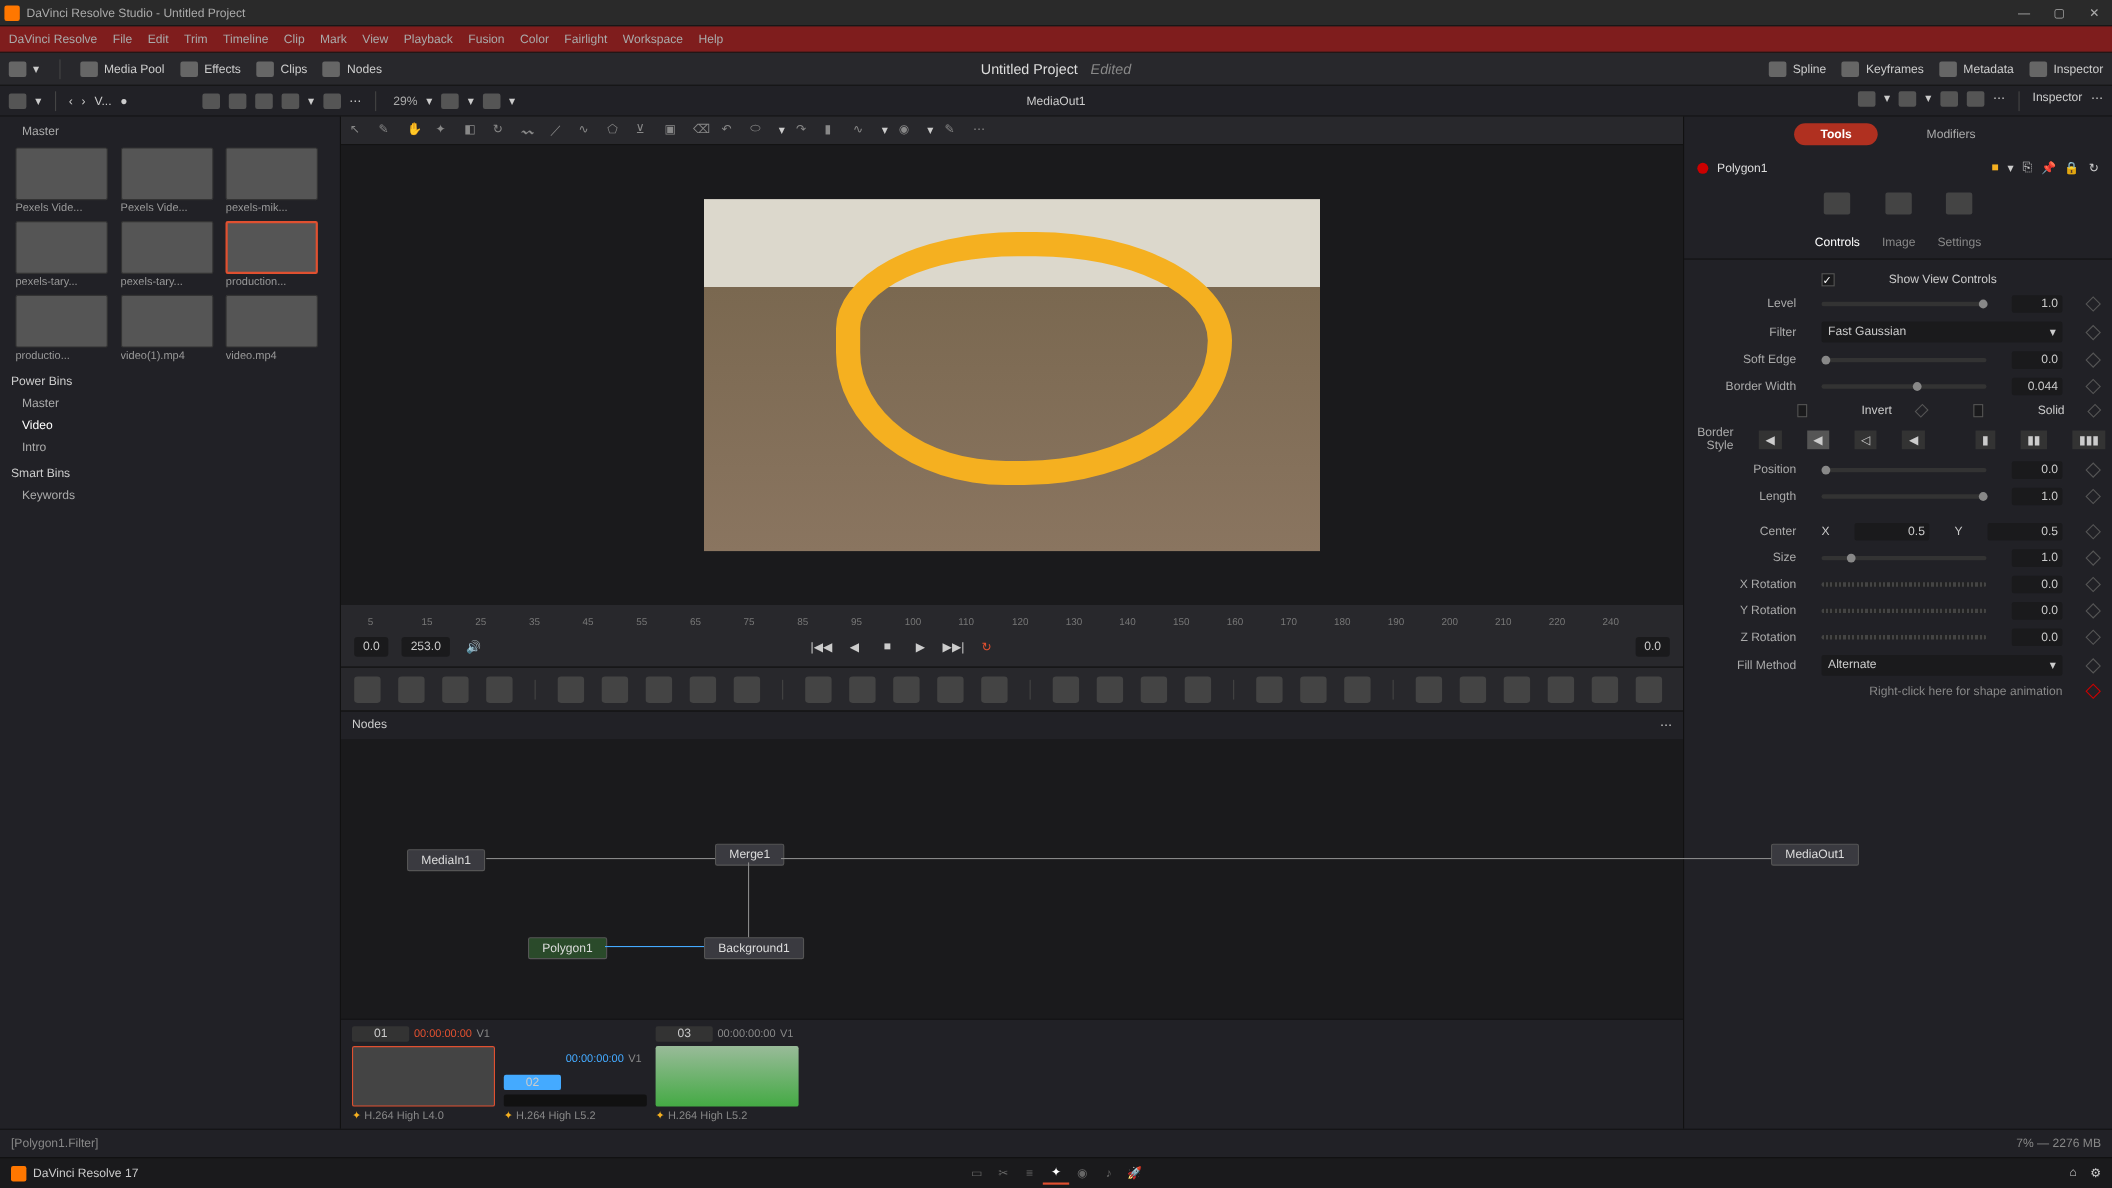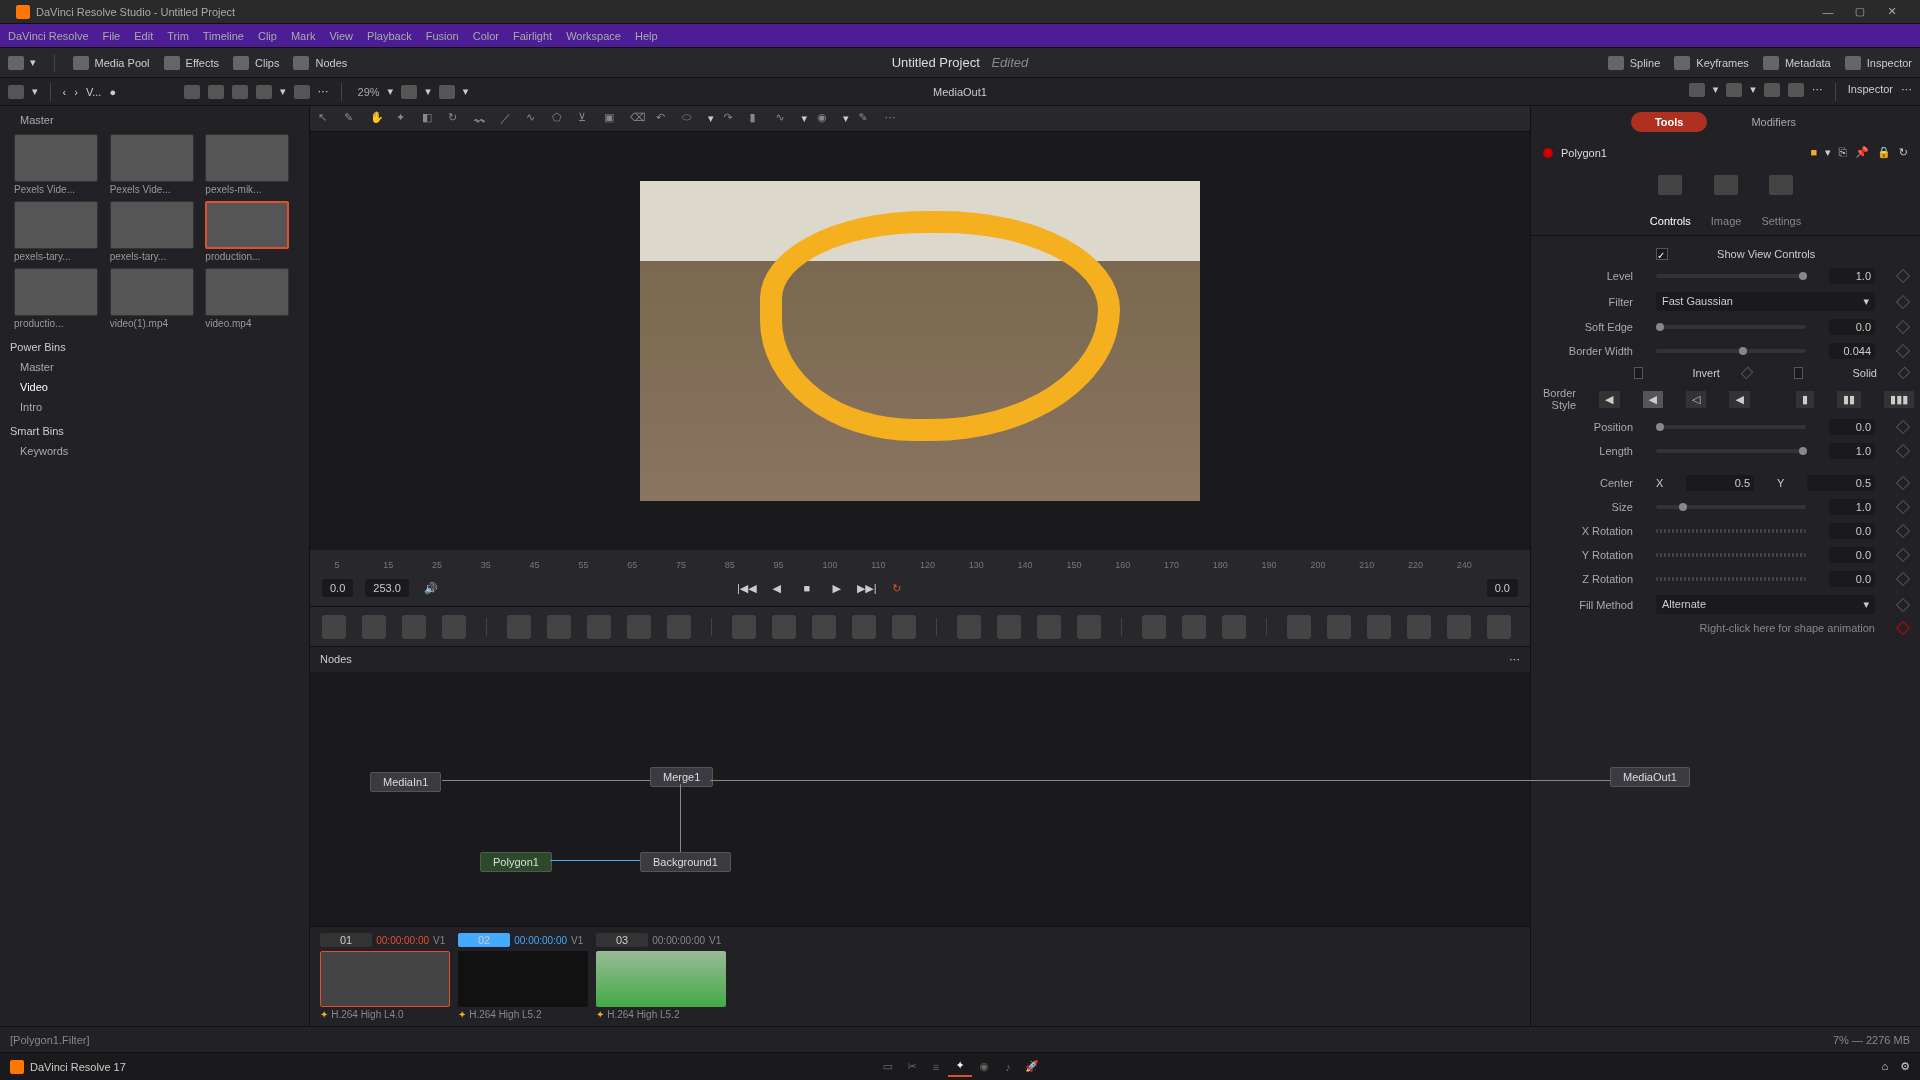--- a/index.html
+++ b/index.html
@@ -1,27 +1,27 @@
 <!DOCTYPE html>
 <html><head>
 <meta charset="utf-8">
 <style>
 * { margin: 0; padding: 0; box-sizing: border-box; font-family: -apple-system, Arial, sans-serif; }
 body { background: #1a1a1a; color: #ccc; font-size: 11px; overflow: hidden; width: 1920px; height: 1080px; }
 
 
-.titlebar { background: #2a2a2a; height: 24px; display: flex; align-items: center; justify-content: space-between; padding: 0 16px; border-bottom: 1px solid #111; }
+.titlebar { background: #2a2a2a; height: 24px; display: flex; align-items: center; justify-content: space-between; padding: 0 4px; border-bottom: 1px solid #111; }
 .titlebar-left { display: flex; align-items: center; gap: 6px; }
 .titlebar-icon { width: 14px; height: 14px; background: #ff7700; border-radius: 2px; }
 .titlebar-title { color: #aaa; }
 .win-controls { display: flex; gap: 8px; }
 .win-btn { width: 24px; height: 18px; display: flex; align-items: center; justify-content: center; color: #aaa; cursor: pointer; }
 
 
-.menubar { background: #4c1d95; height: 24px; display: flex; align-items: center; padding: 0 8px; gap: 14px; border-bottom: 1px solid #111; }
+.menubar { background: #7f1d1d; height: 24px; display: flex; align-items: center; padding: 0 8px; gap: 14px; border-bottom: 1px solid #111; }
 .menubar span { color: #aaa; cursor: pointer; }
 
 
 .toolbar { background: #28282c; height: 30px; display: flex; align-items: center; padding: 0 8px; gap: 14px; border-bottom: 1px solid #111; }
 .tool-btn { display: flex; align-items: center; gap: 6px; color: #ccc; cursor: pointer; }
 .tool-icon { width: 16px; height: 14px; background: #666; border-radius: 2px; }
 .project-title { position: absolute; left: 50%; transform: translateX(-50%); color: #ddd; font-size: 13px; }
 .project-edited { color: #888; font-style: italic; margin-left: 8px; }
 .toolbar-right { margin-left: auto; display: flex; gap: 14px; }
 
@@ -409,21 +409,21 @@
         <div class="clip-header">
             <span class="clip-num">01</span>
             <span class="clip-tc" style="color:#e05030;">00:00:00:00</span>
             <span class="clip-tc">V1</span>
           </div>
         <div class="clip-thumb sel"></div>
         <div class="clip-codec"><span style="color:#f5b020;">✦</span> <span>H.264 High L4.0</span></div>
       </div>
       <div class="clip-slot">
         <div class="clip-header">
-            <span class="clip-num" style="background:#4af;">02</span>
+            <span class="clip-num" style="background:#4af;margin-top:44px;">02</span>
             <span class="clip-tc" style="color:#4af;">00:00:00:00</span>
             <span class="clip-tc">V1</span>
           </div>
         <div class="clip-thumb" style="background:#111;"></div>
         <div class="clip-codec"><span style="color:#f5b020;">✦</span> <span>H.264 High L5.2</span></div>
       </div>
       <div class="clip-slot">
         <div class="clip-header">
             <span class="clip-num">03</span>
             <span class="clip-tc">00:00:00:00</span>

